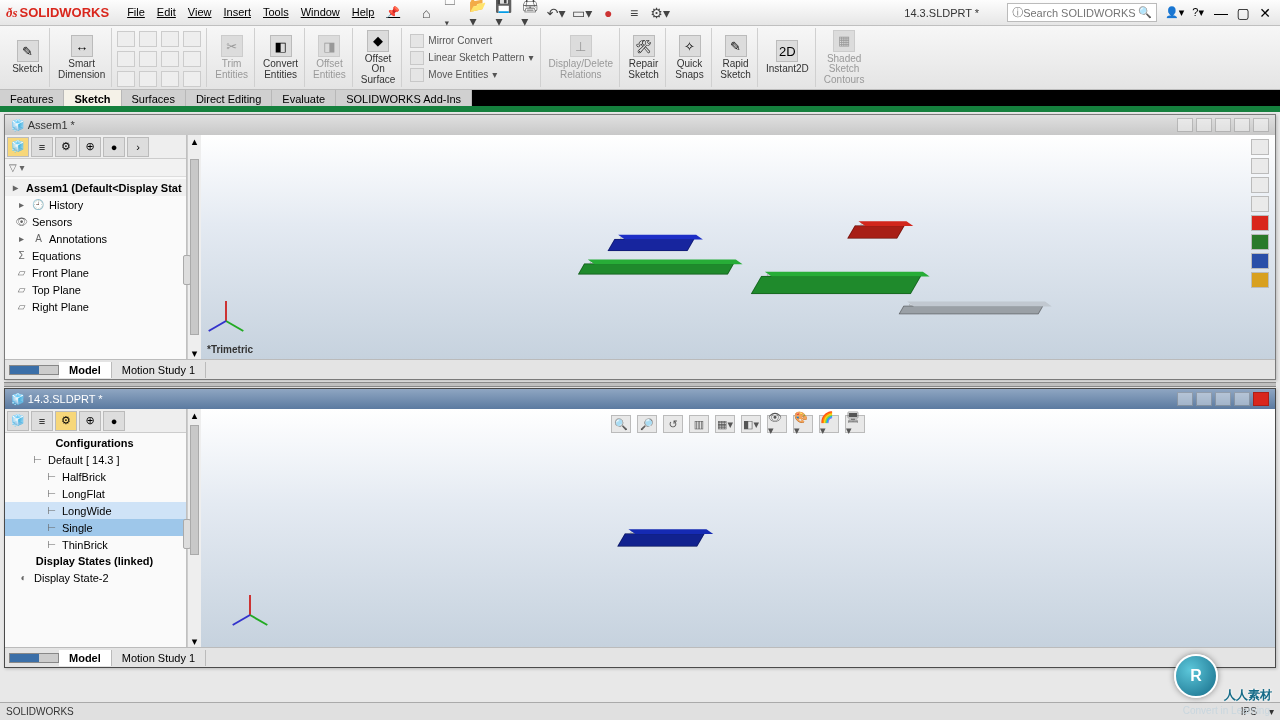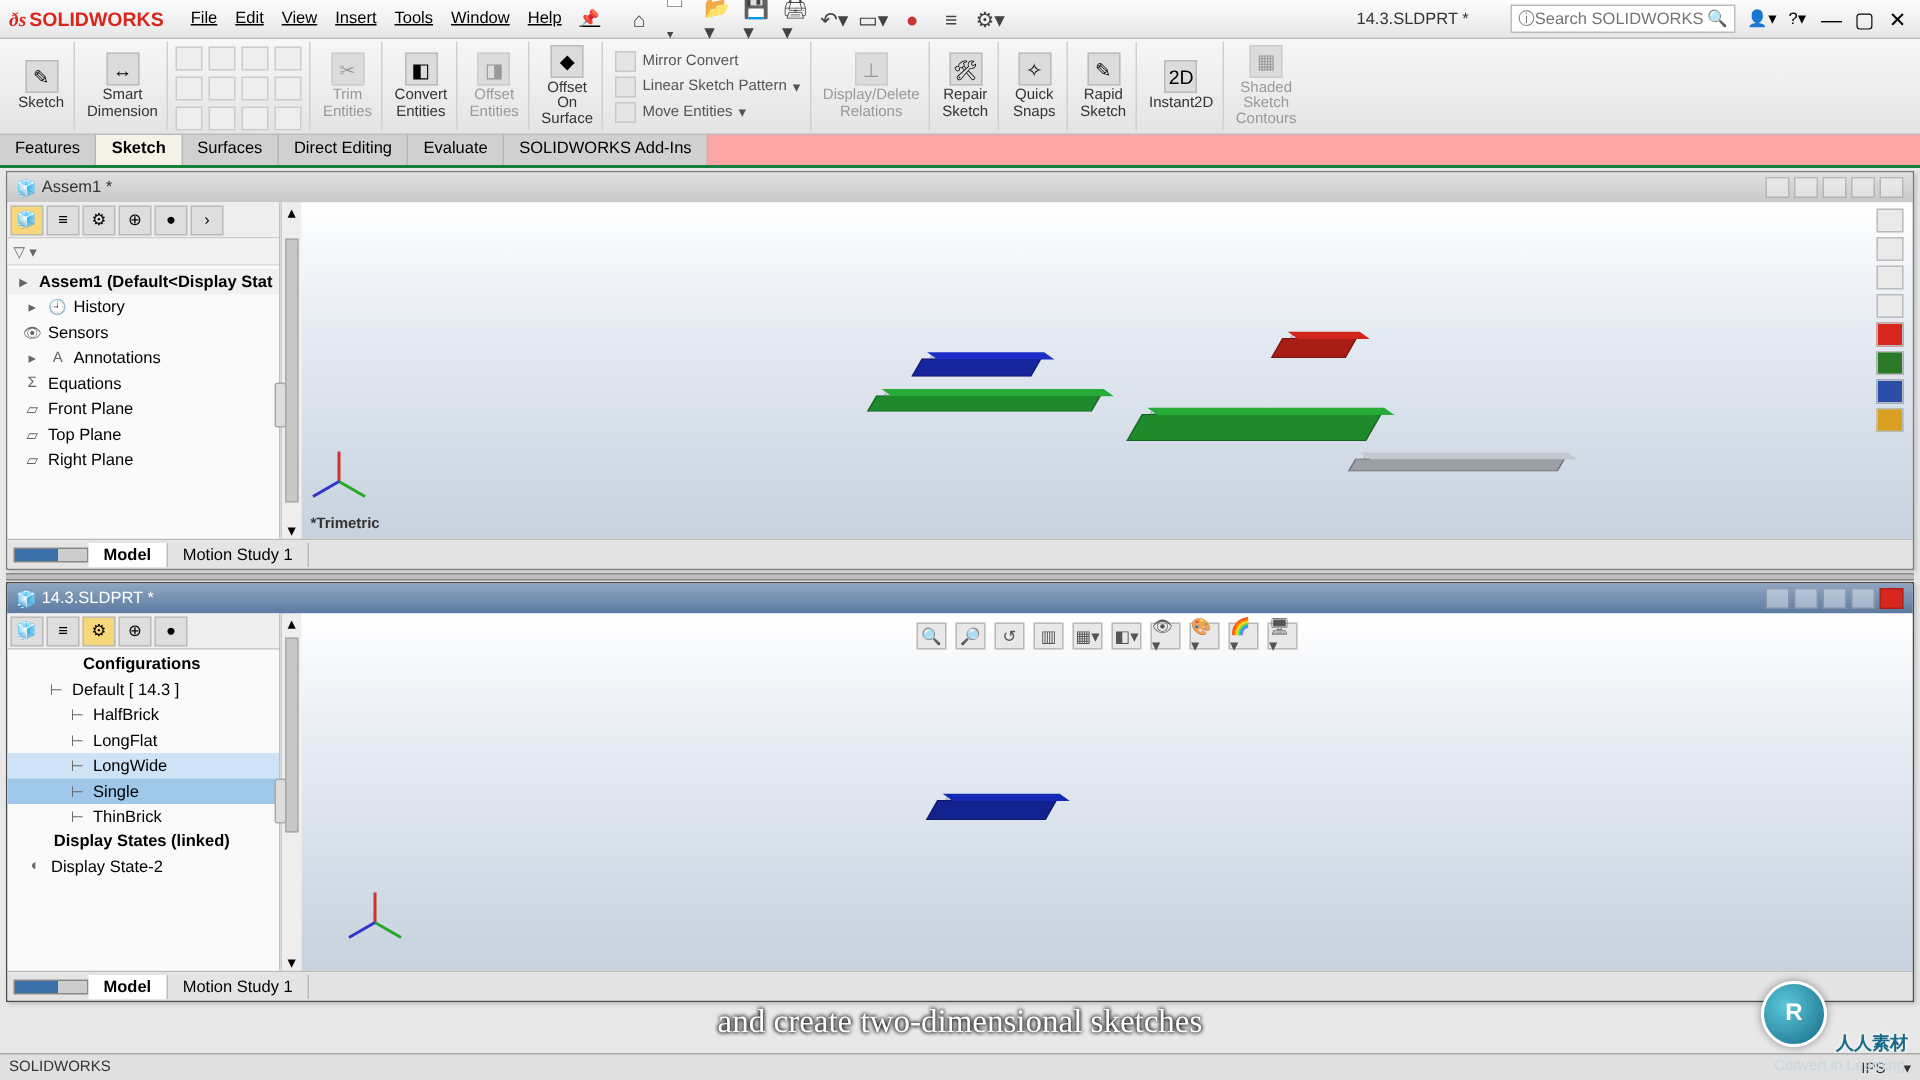--- a/index.html
+++ b/index.html
@@ -26,21 +26,21 @@
 .rgroup .ric { width: 22px; height: 22px; background: #dcdcdc; border: 1px solid #bbb; margin-bottom: 2px; display:flex; align-items:center; justify-content:center; font-size:13px; }
 .rgroup .rtxt { font-size: 10px; text-align: center; line-height: 1.05; color: #333; }
 .rgroup.dim .rtxt, .rgroup.dim .ric { color:#999; border-color:#ccc; }
 .rmini { display: grid; grid-template-columns: repeat(4, 20px); grid-auto-rows: 18px; gap: 2px; padding: 3px; border-right:1px solid #d0d0d0; }
 .rmini .m { width: 18px; height: 16px; background:#eee; border:1px solid #ccc; }
 .rrow { display:flex; flex-direction:column; justify-content:center; gap:3px; padding:2px 6px; border-right:1px solid #d0d0d0; }
 .rrow .line { display:flex; align-items:center; gap:4px; font-size:10px; color:#555; }
 .rrow .line .lic { width:14px; height:14px; background:#e5e5e5; border:1px solid #c8c8c8; }
 
 
-.tabstrip { height: 22px; background: #fca5a5; display: flex; align-items: stretch; border-bottom: 2px solid #15803d; }
+.tabstrip { height: 22px; background: #000000; display: flex; align-items: stretch; border-bottom: 6px solid #15803d; }
 .tabstrip .tab { padding: 3px 10px; font-size: 11px; border-right: 1px solid #b8b8b8; background: #d0d0d0; cursor: default; }
 .tabstrip .tab.active { background: #f5f2e8; font-weight: bold; }
 
 
 .dock { position: relative; height: 560px; }
 
 .docwin { position: absolute; left: 4px; right: 4px; border: 1px solid #7a7a7a; background: #fff; box-shadow: 1px 1px 3px rgba(0,0,0,.2); }
 .docwin.top { top: 2px; height: 266px; }
 .docwin.bot { top: 276px; height: 280px; border: 1px solid #4a4a4a; }
 
@@ -497,21 +497,20 @@
     <div class="dwbottom">
       <div class="bar"></div>
       <div class="btab act">Model</div>
       <div class="btab">Motion Study 1</div>
     </div>
   </div>
 
 </div>
 
 <div class="subs">
-  <div class="en">and create two-dimensional sketches</div>
 </div>
 
 <div class="statusbar">
   <span>SOLIDWORKS</span>
   <div class="s-right">
     <span>IPS</span>
     <span>▾</span>
   </div>
 </div>
 

